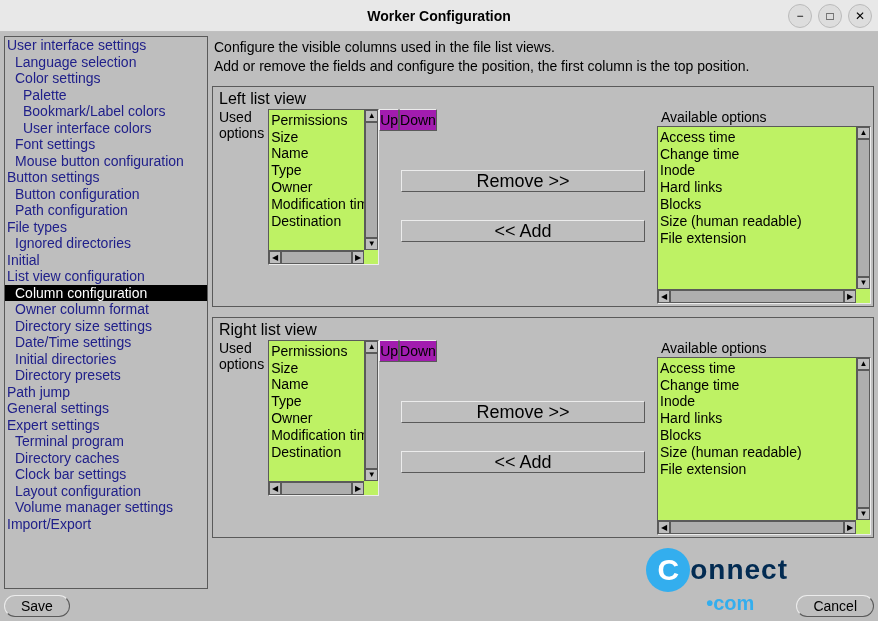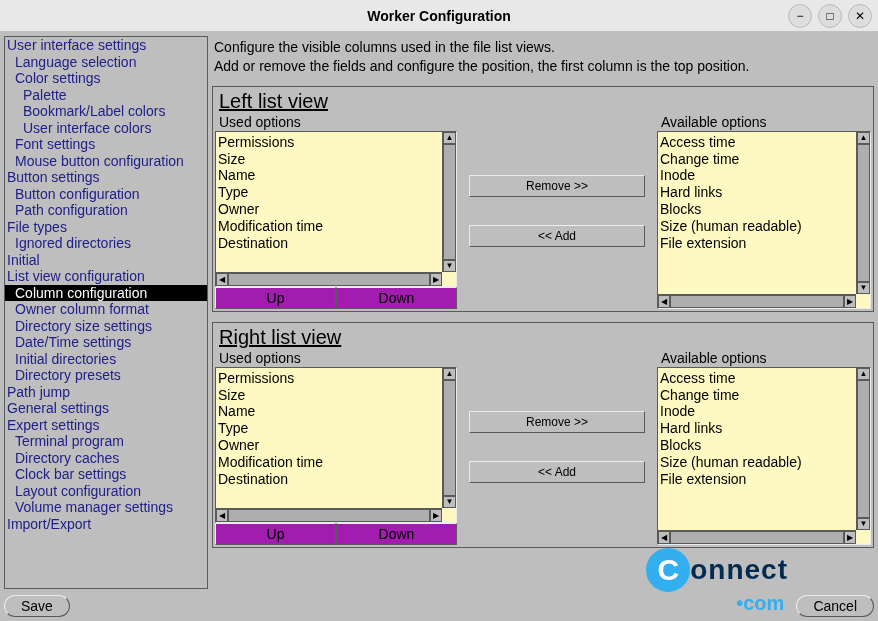--- a/index.html
+++ b/index.html
@@ -34,28 +34,28 @@
 }
 .nav-item.selected { background: #000; color: #fff; }
 .ind-1 { padding-left: 10px; }
 .ind-2 { padding-left: 18px; }
 .content { flex: 1; display: flex; flex-direction: column; gap: 6px; min-width: 0; }
 .desc { font-size: 14px; line-height: 1.35; padding: 2px 2px 4px 2px; }
 .panel {
   border: 1px solid #5a5a5a; background: #bebebe;
   display: flex; flex-direction: column; padding: 2px;
 }
-.panel-title { font-size: 20px; padding: 1px 4px; text-decoration: underline; }
+.panel-title { font-size: 16px; padding: 1px 4px; }
 .panel-body { display: flex; align-items: stretch; }
-.col-used { width: 242px; display: flex; flex-direction: column; }
+.col-used { width: 174px; display: flex; flex-direction: row; }
 .col-used-label, .col-avail-label { font-size: 14px; padding: 0 4px 1px 4px; }
 .listbox-wrap {
   border-top: 1px solid #5a5a5a; border-left: 1px solid #5a5a5a;
   border-right: 1px solid #ececec; border-bottom: 1px solid #ececec;
-  background: #fef9c3; position: relative; height: 156px;
+  background: #bef264; position: relative; height: 156px;
   display: flex; flex-direction: column;
 }
 .listbox-inner { flex: 1; overflow: hidden; padding: 2px 2px 0 2px; line-height: 1.2; font-size: 14px; }
 .list-item { white-space: nowrap; }
 .vscroll {
   position: absolute; top: 0; right: 0; bottom: 14px; width: 14px;
   background: #bebebe; border-left: 1px solid #5a5a5a;
   display: flex; flex-direction: column;
 }
 .hscroll {
@@ -82,21 +82,21 @@
 .updown-row .bevel-btn + .bevel-btn { border-left: 1px solid #5a5a5a; }
 .col-mid {
   flex: 1; display: flex; flex-direction: column;
   justify-content: center; gap: 28px; padding: 0 12px;
 }
 .mid-btn {
   height: 22px; background: #bebebe;
   border-top: 1px solid #ececec; border-left: 1px solid #ececec;
   border-right: 1px solid #5a5a5a; border-bottom: 1px solid #5a5a5a;
   display: flex; align-items: center; justify-content: center;
-  font-size: 12px; cursor: pointer;
+  font-size: 18px; cursor: pointer;
 }
 .col-avail { width: 214px; display: flex; flex-direction: column; }
 .avail-listbox-wrap { height: 178px; }
 .footer {
   display: flex; justify-content: space-between;
   padding: 2px 4px 4px 4px;
 }
 .footer-btn {
   padding: 2px 16px; background: #bebebe;
   border-top: 1px solid #ececec; border-left: 1px solid #ececec;
@@ -290,14 +290,14 @@
   </div>
 </div>
 
 <div class="footer">
   <div class="footer-btn">Save</div>
   <div class="footer-btn">Cancel</div>
 </div>
 
 <div class="wm-logo">
   <span class="c">C</span><span class="rest">onnect</span><br>
-  <span class="dot" style="margin-left:90px">•com</span>
+  <span class="dot" style="margin-left:60px">•com</span>
 </div>
 
 </body></html>

